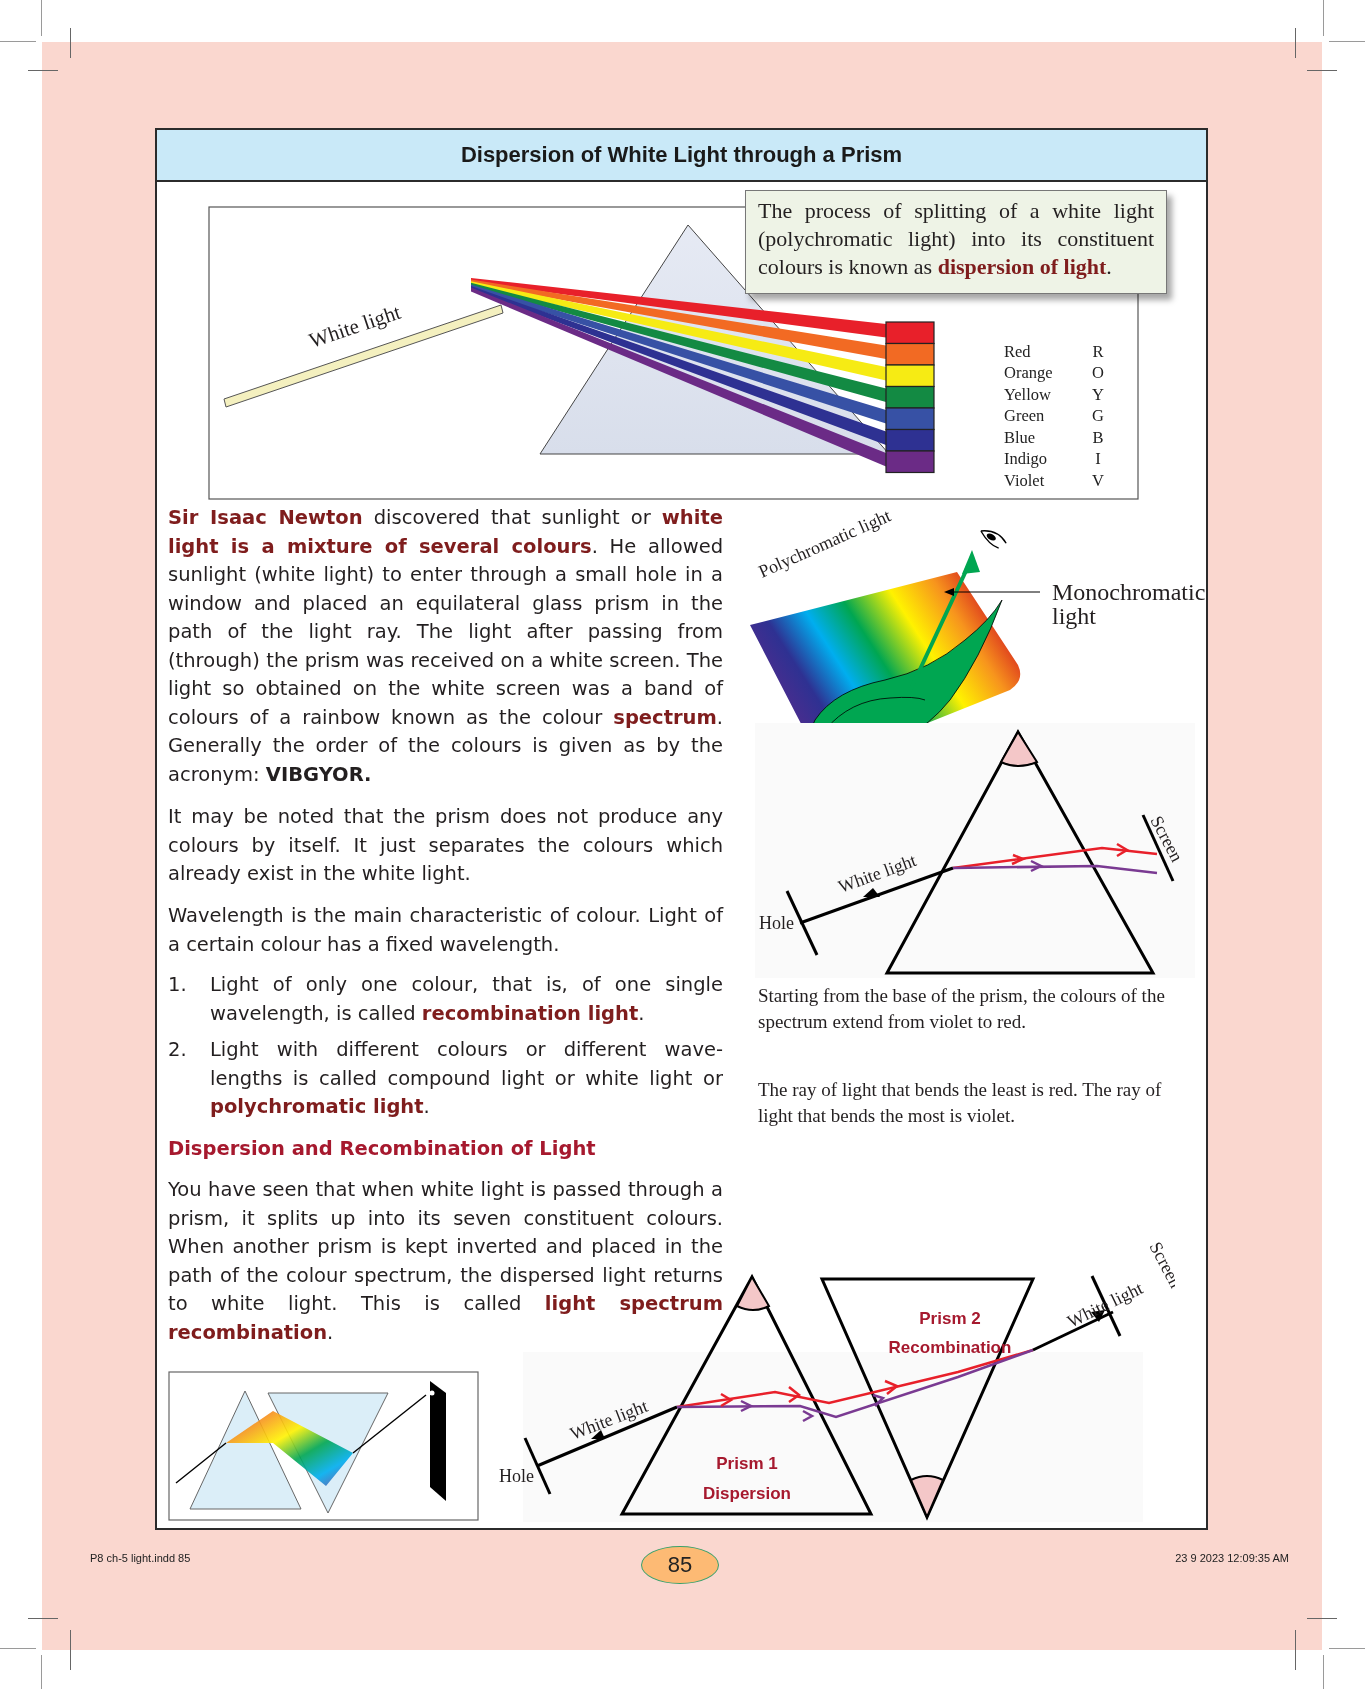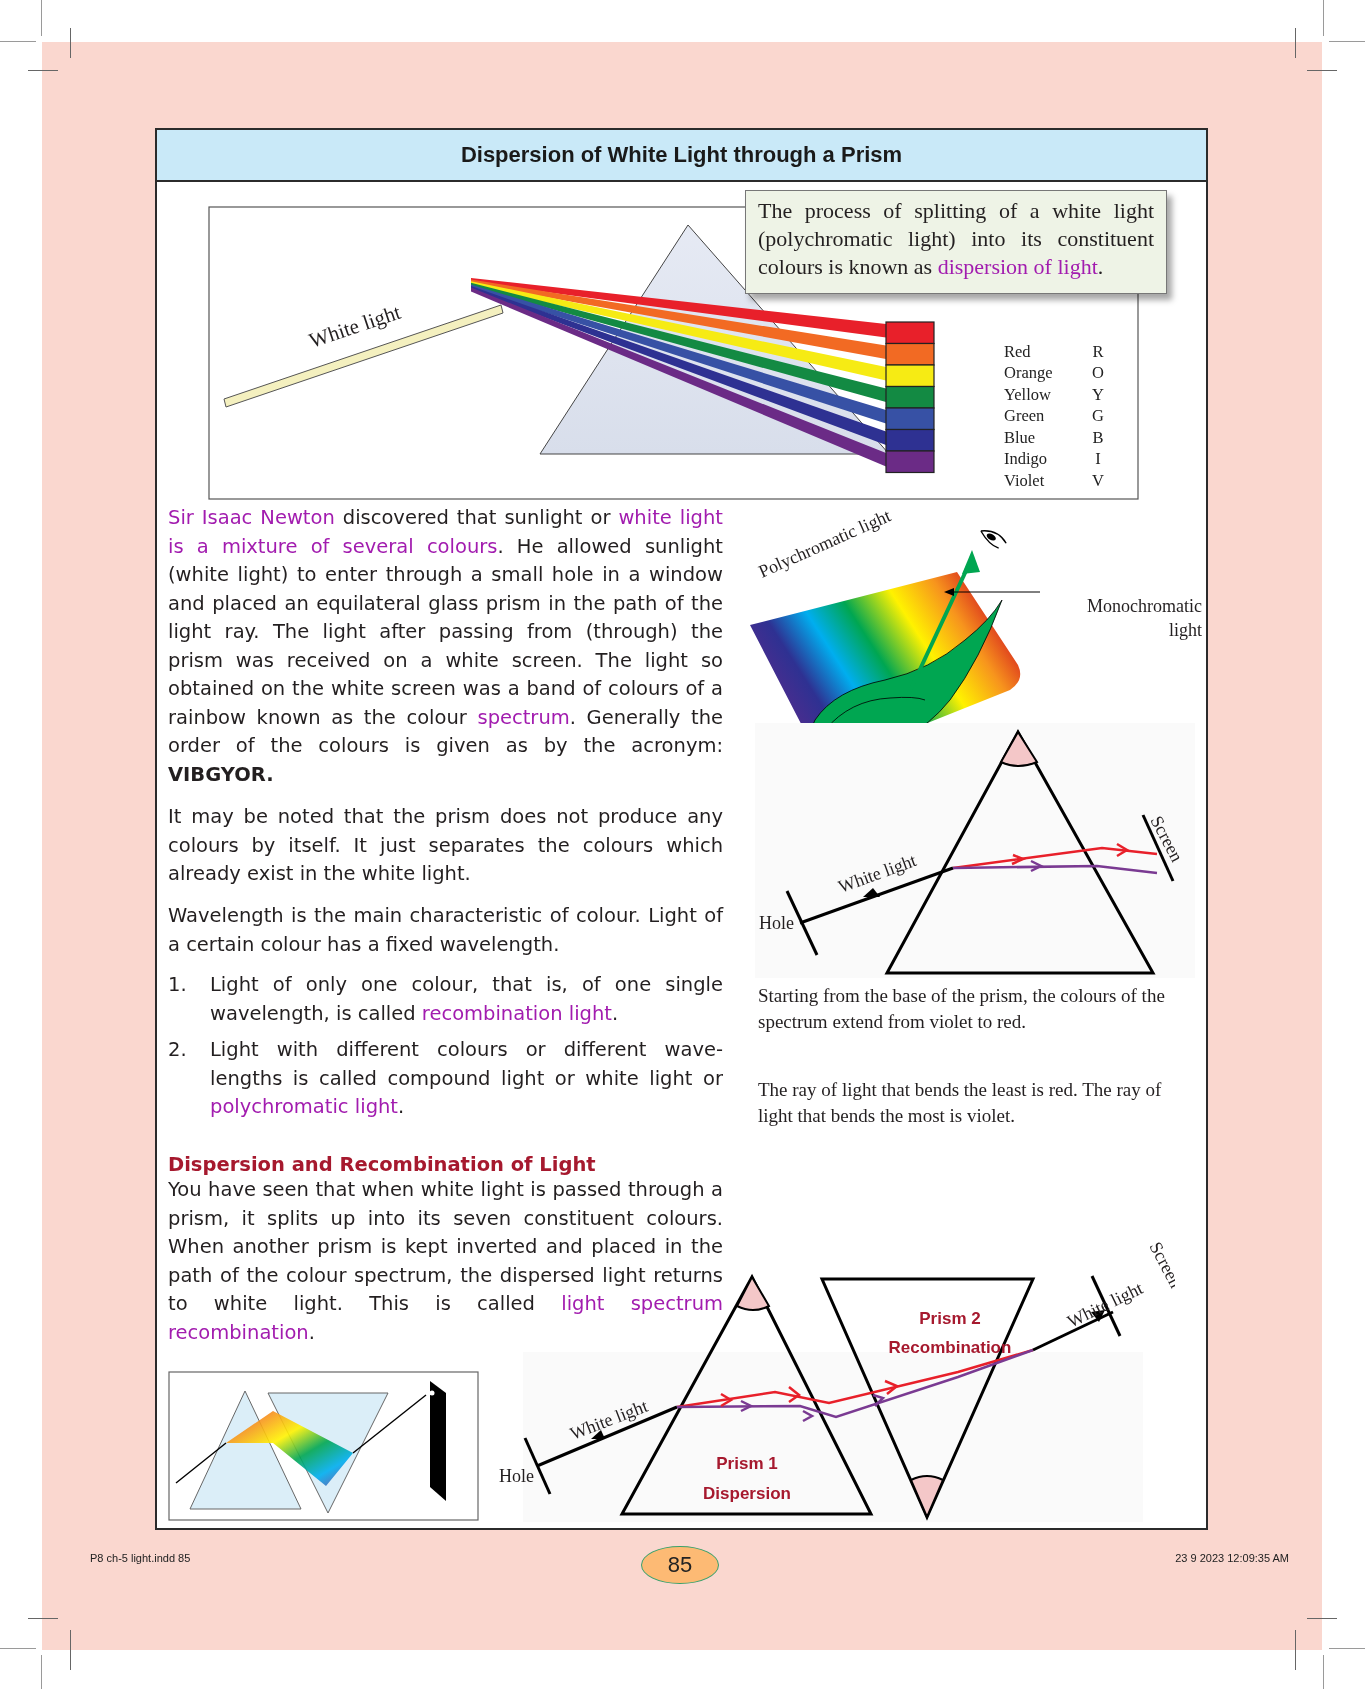--- a/index.html
+++ b/index.html
@@ -5,21 +5,21 @@
   html,body{margin:0;padding:0;}
   body{width:1365px;height:1689px;position:relative;background:#ffffff;overflow:hidden;font-family:"Liberation Sans",sans-serif;}
   .page{position:absolute;left:42px;top:42px;width:1280px;height:1608px;background:#fad7cf;}
   .crop{position:absolute;background:#9a9a9a;}
   .slug{position:absolute;font-family:"Liberation Sans",sans-serif;font-size:11px;color:#222;top:1552px;}
   .box{position:absolute;left:155px;top:128px;width:1053px;height:1402px;background:#fff;border:2px solid #2b2b2b;box-sizing:border-box;text-align:right;}
   .title-bar{position:absolute;left:0;top:0;right:0;height:50px;background:#c9e9f8;border-bottom:2px solid #2b2b2b;display:flex;align-items:center;justify-content:center;}
   .title-bar span{font-family:"Liberation Sans",sans-serif;font-weight:bold;font-size:22px;color:#1a1a1a;}
   .abs{position:absolute;}
   .body-text{font-family:"DejaVu Sans",sans-serif;font-size:19.5px;line-height:28.5px;color:#231f20;text-align:justify;}
-  .pink{color:#a21caf;font-weight:normal;}
+  .pink{color:#7f1d1d;font-weight:bold;}
   .bold{font-weight:bold;}
   .heading{font-family:"DejaVu Sans",sans-serif;font-weight:bold;font-size:19.5px;color:#a6192e;}
   .serif{font-family:"Liberation Serif",serif;}
   .def-box{position:absolute;left:745px;top:190px;width:422px;height:104px;background:#eef3e6;border:1px solid #777;box-shadow:5px 6px 6px rgba(0,0,0,0.35);box-sizing:border-box;padding:6px 12px;font-family:"Liberation Serif",serif;font-size:22px;line-height:28px;color:#231f20;text-align:justify;}
   .def-box .pink{font-family:"Liberation Serif",serif;}
   .caption{font-family:"Liberation Serif",serif;font-size:19px;line-height:26px;color:#231f20;}
   .legend-row{position:absolute;left:0;height:21.5px;display:flex;align-items:center;font-family:"Liberation Serif",serif;font-size:16.5px;color:#222;}
   .page-num{position:absolute;left:641px;top:1546px;width:78px;height:38px;border:1.5px solid #3aa16a;border-radius:50%;background:#fdba74;display:flex;align-items:center;justify-content:center;font-family:"Liberation Sans",sans-serif;font-size:22px;color:#222;box-sizing:border-box;}
   ol.list{margin:0;padding:0;list-style:none;}
   ol.list li{position:relative;padding-left:42px;}
@@ -123,21 +123,21 @@
 
 <div class="abs body-text" style="left:168px;top:504px;width:555px;">
   <span class="pink">Sir Isaac Newton</span><span> discovered that sunlight or </span><span class="pink">white light is a mixture of several colours</span><span>. He allowed sunlight (white light) to enter through a small hole in a window and placed an equilateral glass prism in the path of the light ray. The light after passing from (through) the prism was received on a white screen. The light so obtained on the white screen was a band of colours of a rainbow known as the colour </span><span class="pink">spectrum</span><span>. Generally the order of the colours is given as by the acronym: </span><span class="bold">VIBGYOR.</span>
 </div>
 <div class="abs body-text" style="left:168px;top:803px;width:555px;">It may be noted that the prism does not produce any colours by itself. It just separates the colours which already exist in the white light.</div>
 <div class="abs body-text" style="left:168px;top:902px;width:555px;">Wavelength is the main characteristic of colour. Light of a certain colour has a fixed wavelength.</div>
 <ol class="abs body-text list" style="left:168px;top:971px;width:555px;">
   <li><span class="num">1.</span><span>Light of only one colour, that is, of one single wavelength, is called </span><span class="pink">recombination light</span><span>.</span></li>
   <li style="margin-top:8px;"><span class="num">2.</span><span>Light with different colours or different wave-lengths is called compound light or white light or </span><span class="pink">polychromatic light</span><span>.</span></li>
 </ol>
-<div class="abs heading" style="left:168px;top:1137px;margin-top:16px;">Dispersion and Recombination of Light</div>
+<div class="abs heading" style="left:168px;top:1137px;">Dispersion and Recombination of Light</div>
 <div class="abs body-text" style="left:168px;top:1176px;width:555px;">
   <span>You have seen that when white light is passed through a prism, it splits up into its seven constituent colours. When another prism is kept inverted and placed in the path of the colour spectrum, the dispersed light returns to white light. This is called </span><span class="pink">light spectrum recombination</span><span>.</span>
 </div>
 
 <svg class="abs" style="left:740px;top:500px;" width="460" height="270" viewBox="0 0 460 270">
   <defs>
     <linearGradient id="rainbow" x1="0" y1="0" x2="1" y2="0" gradientTransform="rotate(-24 .5 .5)">
       <stop offset="0" stop-color="#5b2a8c"></stop>
       <stop offset="0.2" stop-color="#2e3192"></stop>
       <stop offset="0.35" stop-color="#00aeef"></stop>
@@ -153,21 +153,21 @@
   <line x1="168" y1="195" x2="232" y2="58" stroke="#00a651" stroke-width="4"></line>
   <polygon points="232,50 222,74 240,72" fill="#00a651"></polygon>
   <g transform="translate(253,38) rotate(30)">
     <path d="M-14,0 Q0,-10 14,-2 M-14,0 Q0,8 10,6" fill="none" stroke="#000" stroke-width="1.4"></path>
     <ellipse cx="-2" cy="0" rx="5" ry="3" fill="#000"></ellipse>
   </g>
   <line x1="212" y1="92" x2="300" y2="92" stroke="#000" stroke-width="1"></line>
   <polygon points="204,92 214,88 214,96" fill="#000"></polygon>
   <text class="serif" font-size="18" fill="#231f20" transform="translate(22,78) rotate(-24)">Polychromatic light</text>
 </svg>
-<div class="abs caption" style="left:1052px;top:594px;width:150px;text-align:right;font-size:18px;line-height:24px;">
+<div class="abs caption" style="left:1052px;top:580px;width:150px;text-align:left;font-size:24px;line-height:24px;">
   <div>Monochromatic</div>
   <div>light</div>
 </div>
 
 <svg class="abs" style="left:755px;top:723px;" width="440" height="255" viewBox="0 0 440 255">
   <rect x="0" y="0" width="440" height="255" fill="#fafafa"></rect>
   <polygon points="132,250 263,9 398,250" fill="none" stroke="#000" stroke-width="3"></polygon>
   <path d="M263,9 L246,39 Q263,47 282,39 Z" fill="#f4c7c8" stroke="#000" stroke-width="2"></path>
   <line x1="32" y1="168" x2="62" y2="232" stroke="#000" stroke-width="3"></line>
   <line x1="45" y1="200" x2="198" y2="145" stroke="#000" stroke-width="3"></line>

